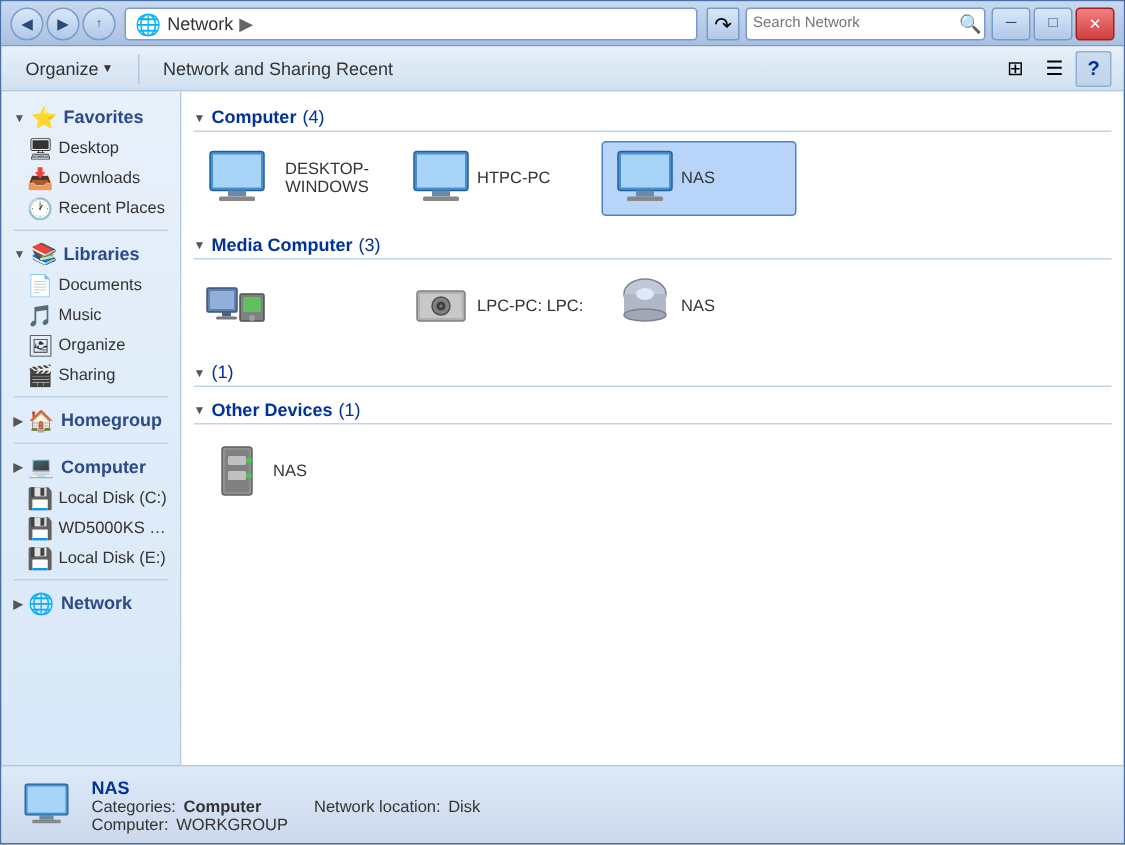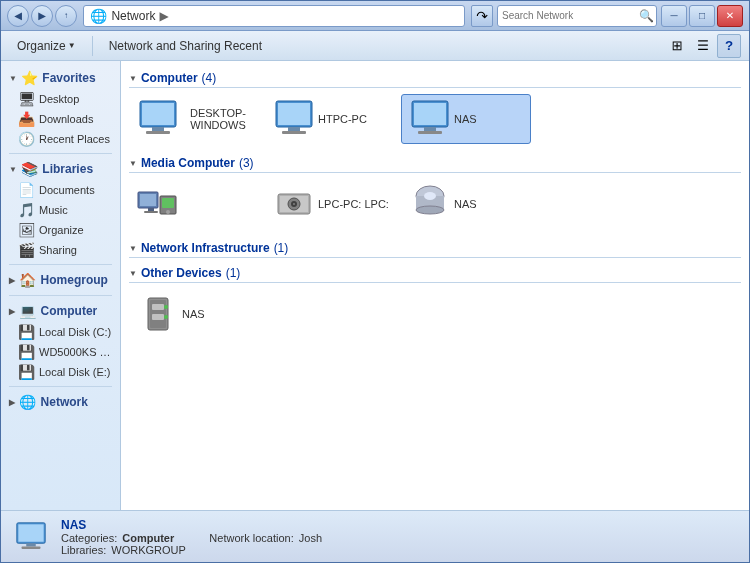--- a/index.html
+++ b/index.html
@@ -282,21 +282,20 @@
               <ellipse cx="24" cy="26" rx="14" ry="4" fill="#a0a8b8" stroke="#808090" stroke-width="1"></ellipse>
               <ellipse cx="24" cy="12" rx="6" ry="4" fill="#e0e8f8"></ellipse>
             </svg>
           </div>
           <span class="item-label">NAS</span>
         </div>
       </div>
 
       <div class="section-header">
         <span class="section-toggle">▼</span>
-        <span class="section-title">Network Infrastructure</span>
         <span class="section-count">(1)</span>
       </div>
 
       <div class="section-header">
         <span class="section-toggle">▼</span>
         <span class="section-title">Other Devices</span>
         <span class="section-count">(1)</span>
       </div>
       <div class="items-grid">
         <div class="item-cell">
@@ -326,22 +325,22 @@
         <rect x="12" y="32" width="24" height="3" rx="1" fill="#888"></rect>
       </svg>
     </div>
     <div class="status-text">
       <div class="status-name">NAS</div>
       <div class="status-details">
         <span>Categories:</span>
         <span style="font-weight:bold; margin-left:2px;">Computer</span>
         <span style="margin: 0 16px;"></span>
         <span>Network location:</span>
-        <span style="margin-left:2px;">Josh</span>
+        <span style="margin-left:2px;">Disk</span>
       </div>
       <div class="status-details">
-        <span>Libraries:</span>
+        <span>Computer:</span>
         <span style="margin-left:2px;">WORKGROUP</span>
       </div>
     </div>
   </div>
 
 </div>
 
 </body></html>

